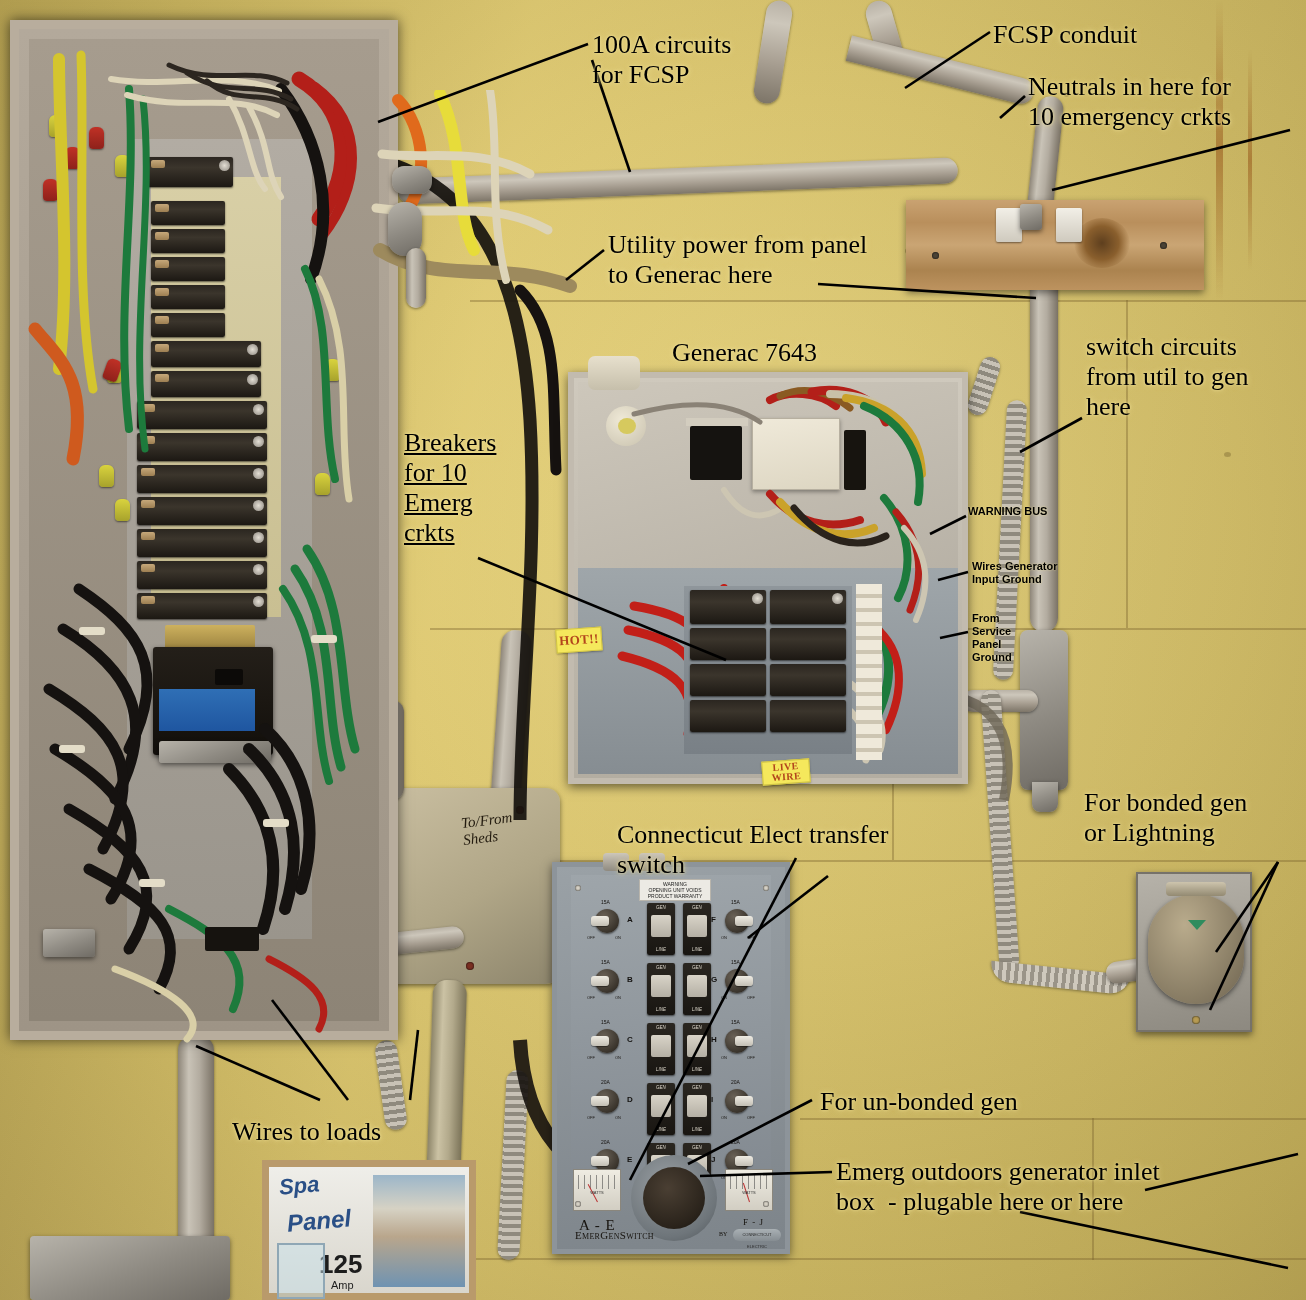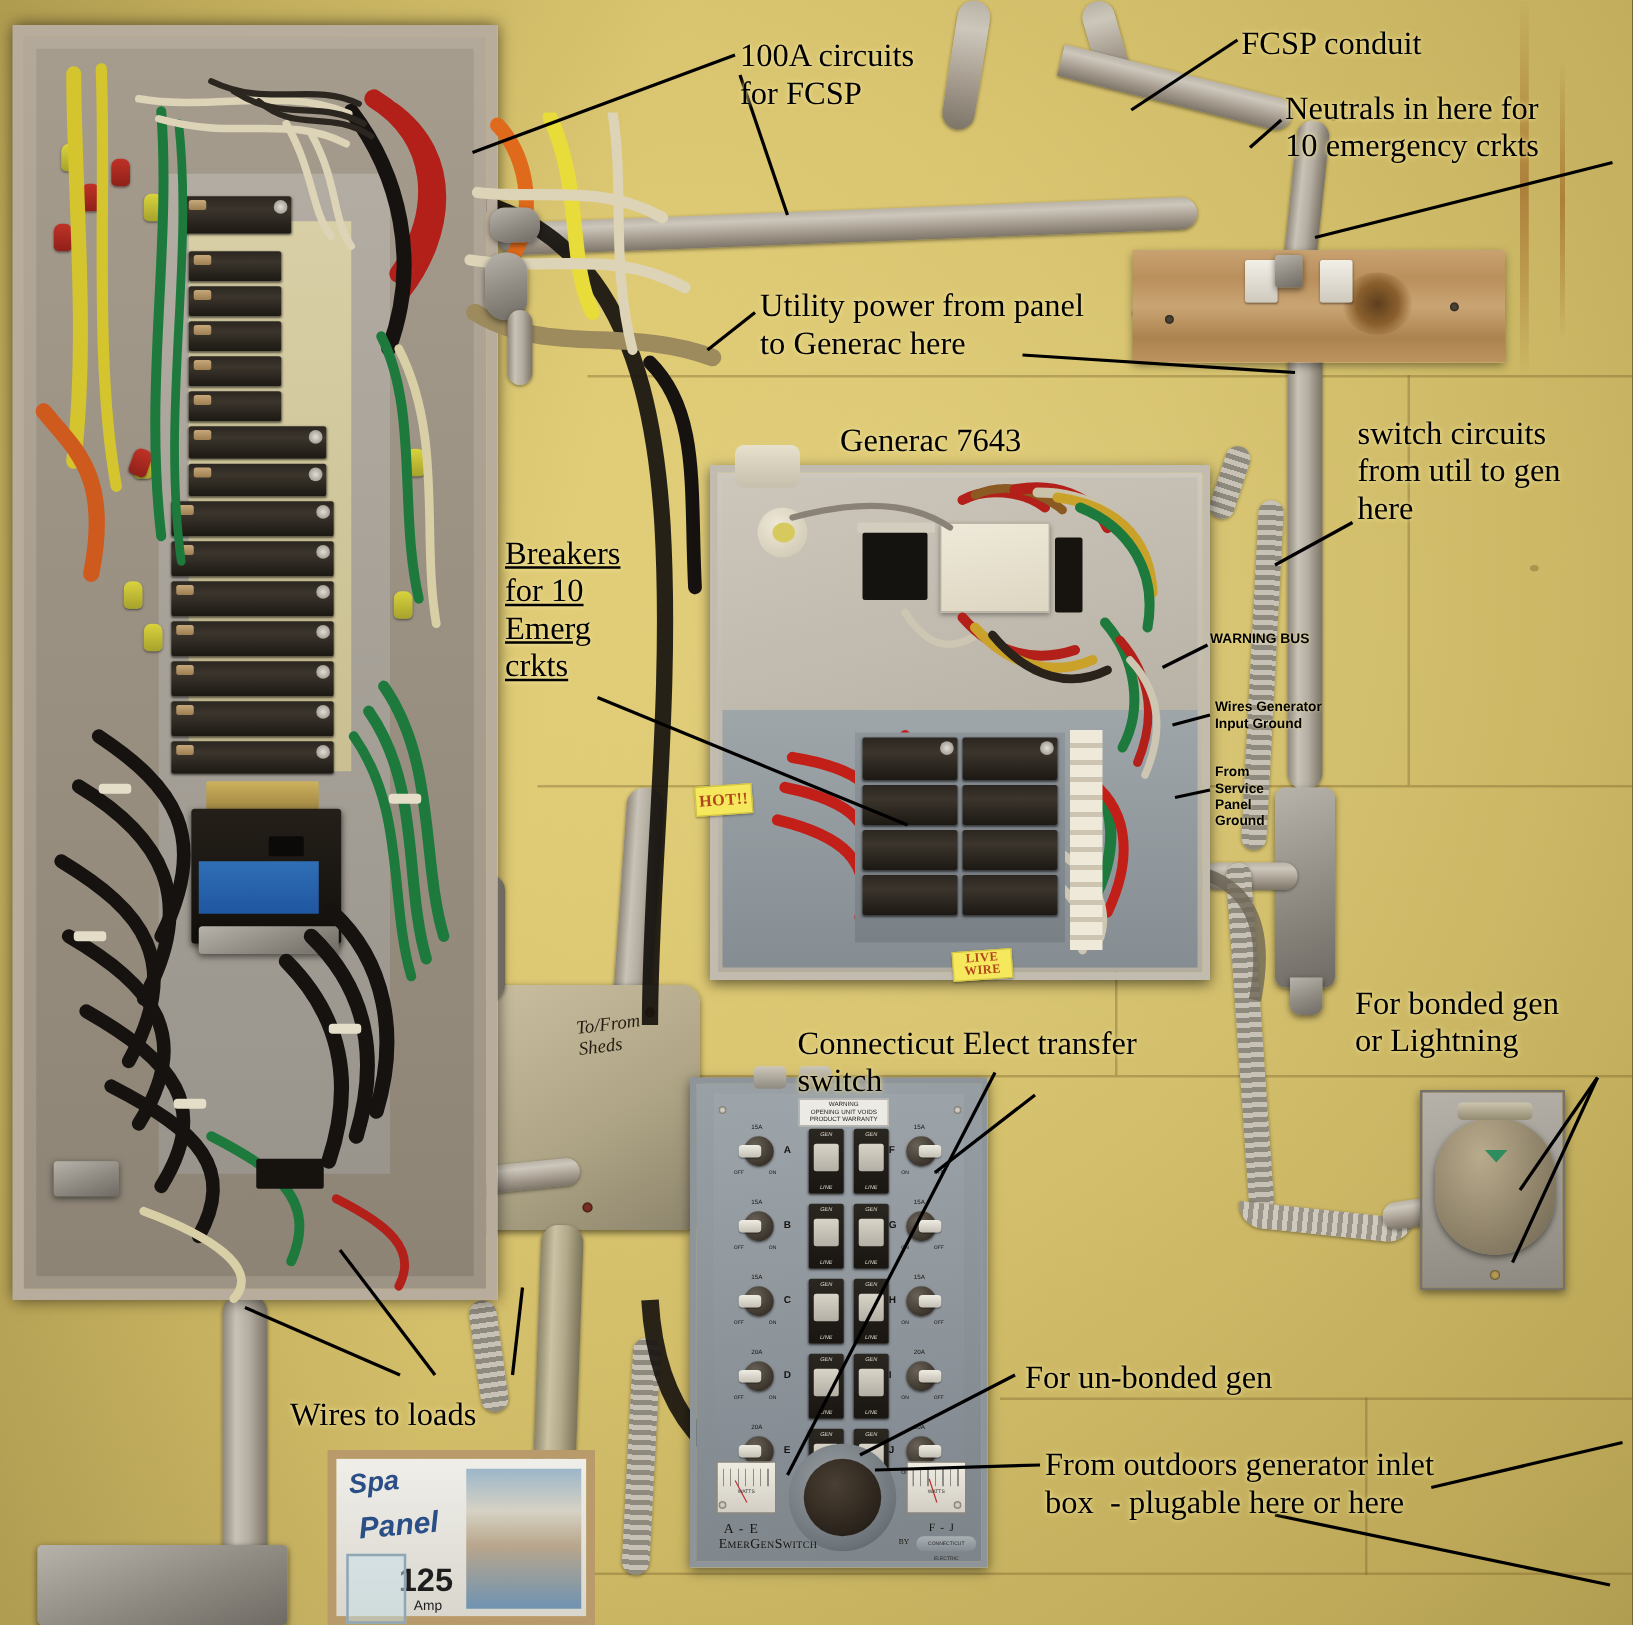--- a/index.html
+++ b/index.html
@@ -554,21 +554,21 @@
     </div>
     <div class="meter" style="left:168px;top:302px;">
       <i class="scale"></i>
         <i class="needle" style="transform:rotate(-18deg);"></i>
       <span style="position:absolute;left:0;right:0;top:20px;text-align:center;font-size:4px;font-family:'Liberation Sans',sans-serif;color:#333;">WATTS</span>
     </div>
     <div style="position:absolute;left:74px;top:288px;width:86px;height:86px;border-radius:50%;
          background:radial-gradient(circle at 42% 36%,#9aa0a4,#6e757a 68%,#4e5458);"></div>
     <div style="position:absolute;left:86px;top:300px;width:62px;height:62px;border-radius:50%;
          background:radial-gradient(circle at 40% 34%,#4a3f33,#2a231b 70%,#16120d);"></div>
-    <div class="brandtxt" style="left:22px;top:350px;font-size:11px;letter-spacing:1px;">A - E</div>
+    <div class="brandtxt" style="left:22px;top:350px;font-size:15px;letter-spacing:1px;">A - E</div>
     <div class="brandtxt" style="left:18px;top:362px;font-size:11px;font-variant:small-caps;letter-spacing:.3px;">EmerGenSwitch</div>
     <div class="brandtxt" style="left:186px;top:350px;font-size:9px;letter-spacing:1px;">F - J</div>
     <div class="brandtxt" style="left:162px;top:364px;font-size:6px;">BY</div>
     <div style="position:absolute;left:176px;top:362px;width:48px;height:12px;border-radius:6px;
          background:linear-gradient(180deg,#a9b0b4,#868d92);font-size:4px;line-height:12px;text-align:center;
          font-family:'Liberation Sans',sans-serif;color:#2a2a2a;">CONNECTICUT ELECTRIC</div>
     <div class="screwdot" style="left:18px;top:18px;width:6px;height:6px;background:#d8d3c7;"></div>
     <div class="screwdot" style="left:206px;top:18px;width:6px;height:6px;background:#d8d3c7;"></div>
     <div class="screwdot" style="left:18px;top:334px;width:6px;height:6px;background:#d8d3c7;"></div>
     <div class="screwdot" style="left:206px;top:334px;width:6px;height:6px;background:#d8d3c7;"></div>
@@ -628,27 +628,27 @@
       <div class="lbl" style="left: 608px; top: 230px;">Utility power from panel
 to Generac here</div>
       <div class="lbl" style="left: 672px; top: 338px;">Generac 7643</div>
       <div class="lbl" style="left: 1086px; top: 332px;">switch circuits
 from util to gen
 here</div>
       <div class="lbl" style="left: 404px; top: 428px; text-decoration: underline;">Breakers
 for 10
 Emerg
 crkts</div>
-      <div class="lbl" style="left: 638px; top: 820px;">Connecticut Elect transfer
+      <div class="lbl" style="left: 617px; top: 820px;">Connecticut Elect transfer
 switch</div>
       <div class="lbl" style="left: 1084px; top: 788px;">For bonded gen
 or Lightning</div>
       <div class="lbl" style="left: 232px; top: 1117px;">Wires to loads</div>
       <div class="lbl" style="left: 820px; top: 1087px;">For un-bonded gen</div>
-      <div class="lbl" style="left: 836px; top: 1157px;">From outdoors generator inlet
+      <div class="lbl" style="left: 836px; top: 1157px;">Emerg outdoors generator inlet
 box  - plugable here or here</div>
       <div class="lbl sm" style="left: 968px; top: 505px;">WARNING BUS</div>
       <div class="lbl sm" style="left: 972px; top: 560px;">Wires Generator
 Input Ground</div>
       <div class="lbl sm" style="left: 972px; top: 612px;">From
 Service
 Panel
 Ground</div>
     </div>
 

